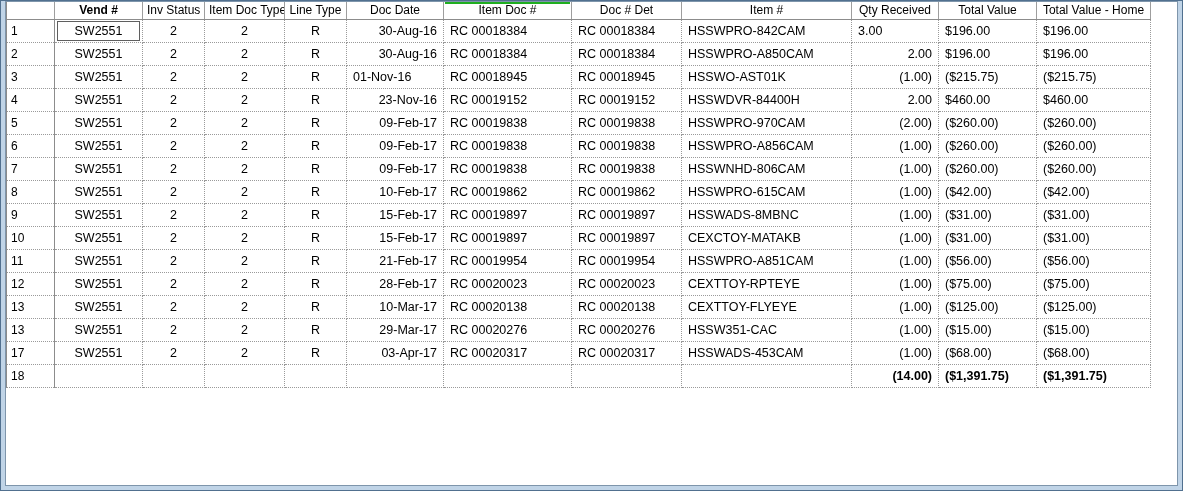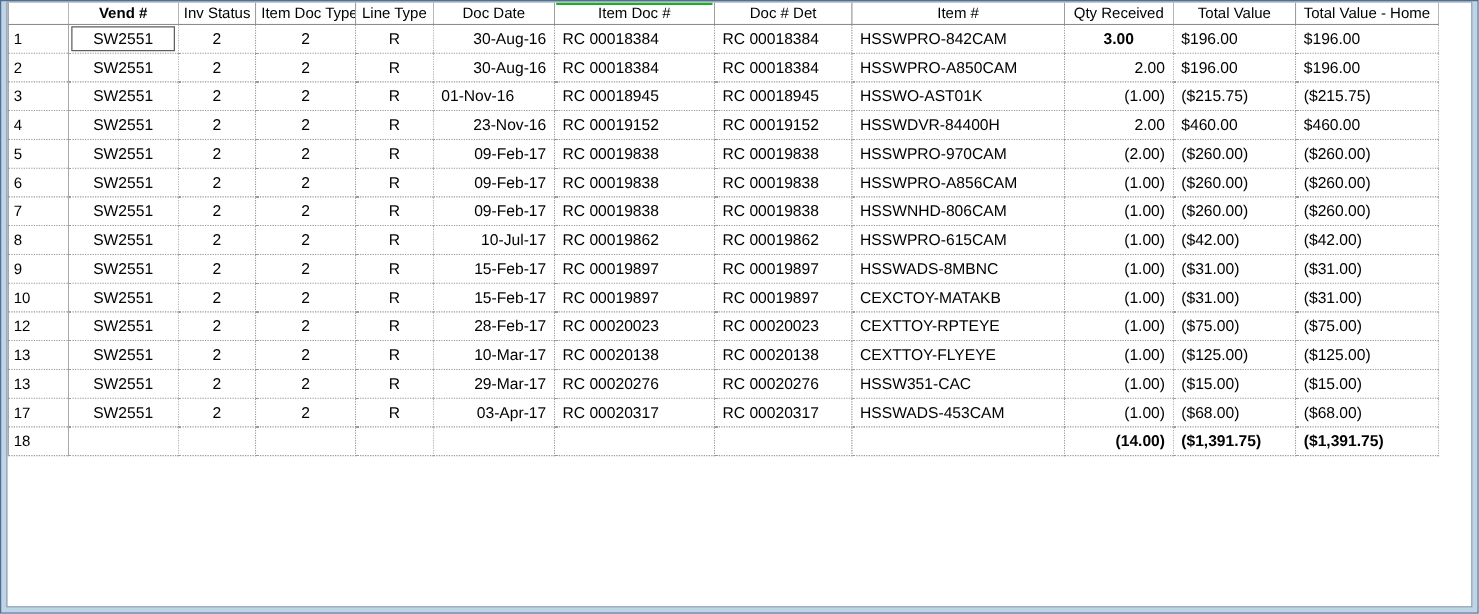--- a/index.html
+++ b/index.html
@@ -144,21 +144,21 @@
           <tr>
             <td class="rownum" style="text-align: left;">1</td>
             <td class="selected" style="text-align: center;">SW2551</td>
             <td style="text-align: center;">2</td>
             <td style="text-align: center;">2</td>
             <td style="text-align: center;">R</td>
             <td style="text-align: right;">30-Aug-16</td>
             <td style="text-align: left;">RC 00018384</td>
             <td style="text-align: left;">RC 00018384</td>
             <td style="text-align: left;">HSSWPRO-842CAM</td>
-            <td style="text-align: center; font-weight: bold;">3.00</td>
+            <td style="text-align: left;">3.00</td>
             <td style="text-align: left;">$196.00</td>
             <td style="text-align: left;">$196.00</td>
           </tr>
           <tr>
             <td class="rownum" style="text-align: left;">2</td>
             <td style="text-align: center;">SW2551</td>
             <td style="text-align: center;">2</td>
             <td style="text-align: center;">2</td>
             <td style="text-align: center;">R</td>
             <td style="text-align: right;">30-Aug-16</td>
@@ -238,21 +238,21 @@
             <td style="text-align: right;">(1.00)</td>
             <td style="text-align: left;">($260.00)</td>
             <td style="text-align: left;">($260.00)</td>
           </tr>
           <tr>
             <td class="rownum" style="text-align: left;">8</td>
             <td style="text-align: center;">SW2551</td>
             <td style="text-align: center;">2</td>
             <td style="text-align: center;">2</td>
             <td style="text-align: center;">R</td>
-            <td style="text-align: right;">10-Jul-17</td>
+            <td style="text-align: right;">10-Feb-17</td>
             <td style="text-align: left;">RC 00019862</td>
             <td style="text-align: left;">RC 00019862</td>
             <td style="text-align: left;">HSSWPRO-615CAM</td>
             <td style="text-align: right;">(1.00)</td>
             <td style="text-align: left;">($42.00)</td>
             <td style="text-align: left;">($42.00)</td>
           </tr>
           <tr>
             <td class="rownum" style="text-align: left;">9</td>
             <td style="text-align: center;">SW2551</td>
@@ -273,20 +273,34 @@
             <td style="text-align: center;">2</td>
             <td style="text-align: center;">2</td>
             <td style="text-align: center;">R</td>
             <td style="text-align: right;">15-Feb-17</td>
             <td style="text-align: left;">RC 00019897</td>
             <td style="text-align: left;">RC 00019897</td>
             <td style="text-align: left;">CEXCTOY-MATAKB</td>
             <td style="text-align: right;">(1.00)</td>
             <td style="text-align: left;">($31.00)</td>
             <td style="text-align: left;">($31.00)</td>
+          </tr>
+          <tr>
+            <td class="rownum" style="text-align: left;">11</td>
+            <td style="text-align: center;">SW2551</td>
+            <td style="text-align: center;">2</td>
+            <td style="text-align: center;">2</td>
+            <td style="text-align: center;">R</td>
+            <td style="text-align: right;">21-Feb-17</td>
+            <td style="text-align: left;">RC 00019954</td>
+            <td style="text-align: left;">RC 00019954</td>
+            <td style="text-align: left;">HSSWPRO-A851CAM</td>
+            <td style="text-align: right;">(1.00)</td>
+            <td style="text-align: left;">($56.00)</td>
+            <td style="text-align: left;">($56.00)</td>
           </tr>
           <tr>
             <td class="rownum" style="text-align: left;">12</td>
             <td style="text-align: center;">SW2551</td>
             <td style="text-align: center;">2</td>
             <td style="text-align: center;">2</td>
             <td style="text-align: center;">R</td>
             <td style="text-align: right;">28-Feb-17</td>
             <td style="text-align: left;">RC 00020023</td>
             <td style="text-align: left;">RC 00020023</td>

